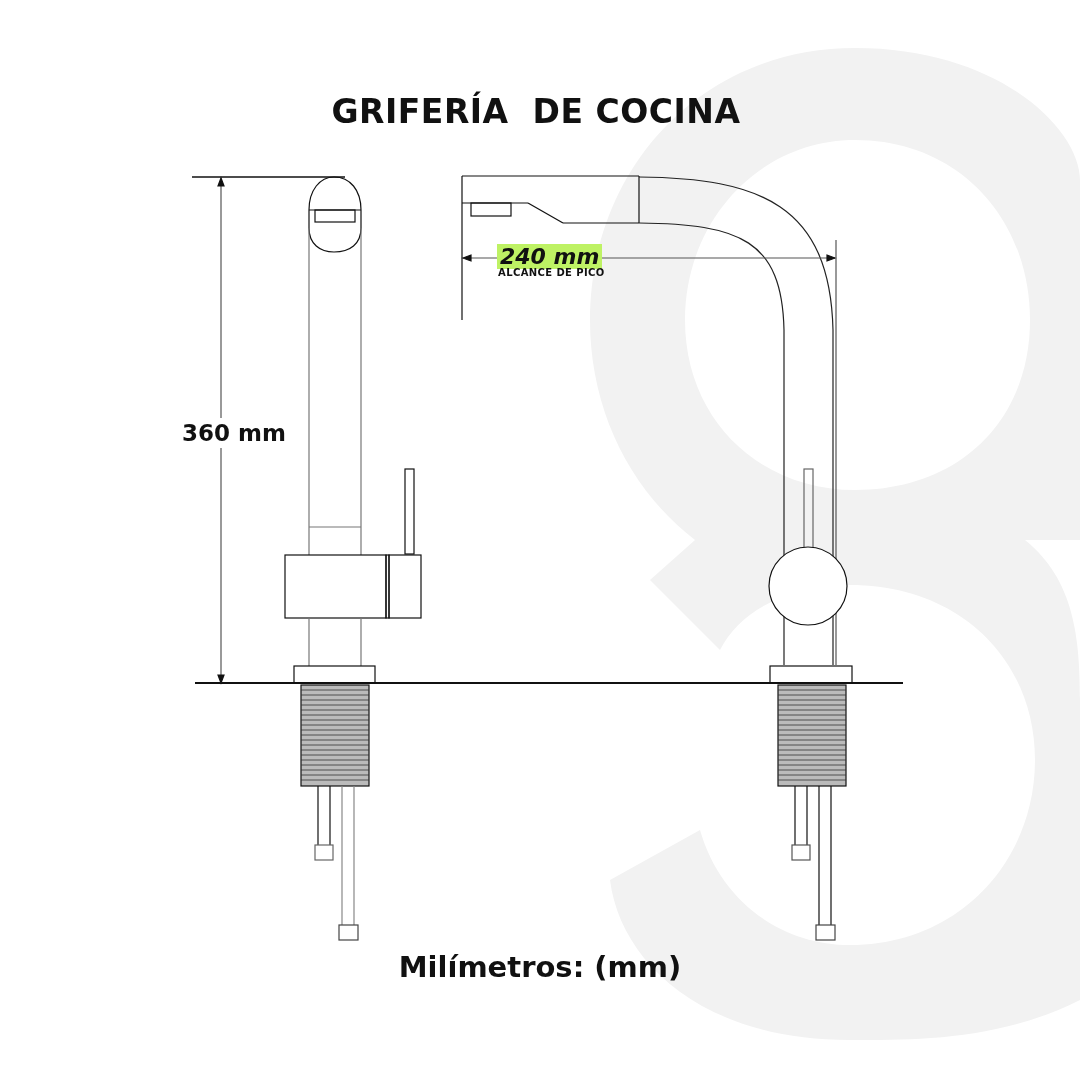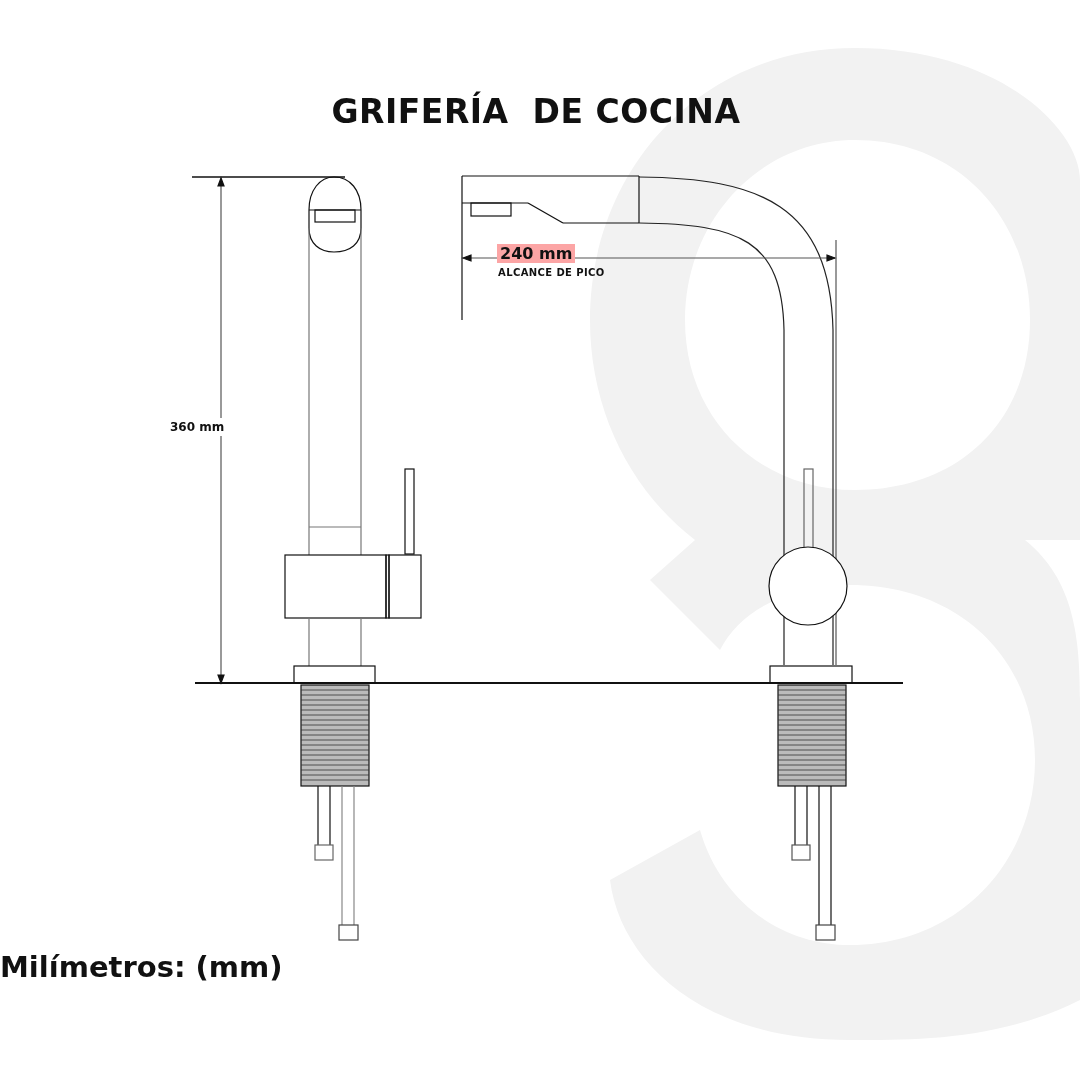--- a/index.html
+++ b/index.html
@@ -1,21 +1,21 @@
 <!DOCTYPE html>
 <html><head>
 <meta charset="utf-8">
 <style>
   html, body { margin: 0; padding: 0; background: #ffffff; }
   body { width: 1080px; height: 1080px; position: relative; overflow: hidden; font-family: "DejaVu Sans", sans-serif; }
   #canvas { position: absolute; left: 0; top: 0; width: 1080px; height: 1080px; }
   .title { position: absolute; left: 0; width: 1072px; top: 92px; text-align: center; font-weight: bold; font-size: 33px; letter-spacing: 0.5px; color: #111; white-space: pre; }
-  .footer { position: absolute; left: 0; width: 1080px; top: 950px; text-align: left; font-weight: bold; font-size: 29px; color: #111; }
-  .dim-h { position: absolute; left: 170px; top: 418px; font-weight: bold; font-size: 12px; color: #111; background: #fff; padding: 2px 0; }
-  .dim-w { position: absolute; left: 497px; top: 244px; font-weight: bold; font-size: 16px; color: #111; background: #fca5a5; padding: 0 3px; }
+  .footer { position: absolute; left: 0; width: 1080px; top: 950px; text-align: center; font-weight: bold; font-size: 29px; color: #111; }
+  .dim-h { position: absolute; left: 182px; top: 418px; font-weight: bold; font-size: 23px; color: #111; background: #fff; padding: 2px 0; }
+  .dim-w { position: absolute; left: 497px; top: 244px; font-weight: bold; font-size: 22px; color: #111; background: #bef264; padding: 0 3px; font-style: italic; }
   .dim-w-sub { position: absolute; left: 498px; top: 267px; font-weight: bold; font-size: 10px; color: #111; letter-spacing: 0.4px; }
 </style>
 </head>
 <body>
 
 <svg id="canvas" viewBox="0 0 1080 1080" xmlns="http://www.w3.org/2000/svg">
 
   <g fill="#f2f2f2">
     <path d="M855,48 C1000,48 1080,130 1080,180 L1080,540 L1025,540 C1075,580 1080,640 1080,700 L1080,1000 C1000,1040 920,1040 850,1040 C700,1040 620,960 610,880 L700,830 C720,900 780,945 850,945 C960,945 1035,860 1035,760 C1035,660 960,585 850,585 C790,585 740,610 720,650 L650,580 L695,540 C630,490 590,410 590,320 C590,170 700,48 855,48 Z M855,140 C760,140 685,220 685,320 C685,420 760,490 855,490 C960,490 1030,420 1030,320 C1030,220 960,140 855,140 Z"></path>
   </g>

